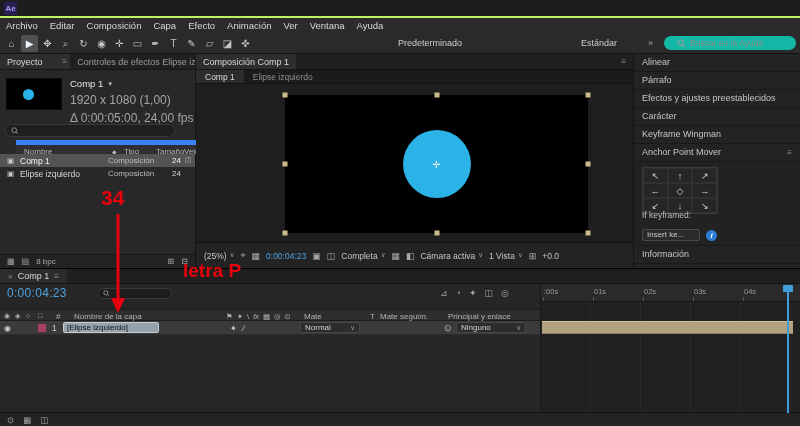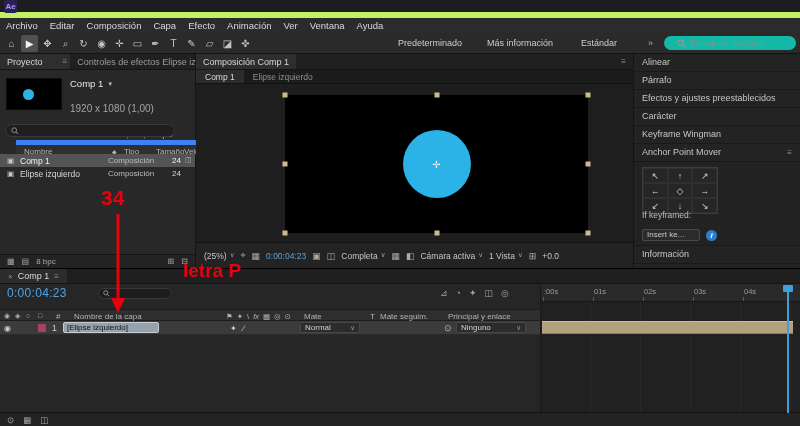--- a/index.html
+++ b/index.html
@@ -1,21 +1,21 @@
 <!DOCTYPE html>
 <html style="--ellipse: #2bb3e8; --timecode: #4fa3e3; --layer-bar: #b2a17f; --cti: #3f9fda; --annotation: #e8000d;"><head>
 <meta charset="utf-8">
 <style>
 *{box-sizing:border-box;margin:0;padding:0}
 html,body{width:800px;height:426px;overflow:hidden;background:#000}
 body{font-family:"Liberation Sans",sans-serif}
 #app{position:relative;width:800px;height:426px;background:#232323;color:#c8c8c8;font-size:9px;cursor:default}
 
 
-#titlebar{position:absolute;left:0;top:0;width:800px;height:18px;background:#1d1d20;border-bottom:6px solid #bef264;display:flex;align-items:center;gap:6px;padding:0 4px}
+#titlebar{position:absolute;left:0;top:0;width:800px;height:18px;background:#1d1d20;border-bottom:2px solid #bef264;display:flex;align-items:center;gap:6px;padding:0 4px}
 #appicon{width:13px;height:13px;background:#2a2152;color:#a79bf5;font-size:8px;font-weight:bold;display:flex;align-items:center;justify-content:center;border-radius:2px;flex:0 0 auto}
 #wintitle{font-size:9px;color:#cfcfcf;white-space:nowrap}
 
 
 #menubar{position:absolute;left:0;top:18px;width:800px;height:15px;background:#2b2b2b;display:flex;align-items:center}
 .menu-item{padding:0 6px;font-size:9.5px;color:#d8d8d8;line-height:15px;white-space:nowrap}
 
 
 #toolbar{position:absolute;left:0;top:33px;width:800px;height:21px;background:#2a2a2a;border-bottom:1px solid #131313}
 #tools{position:absolute;left:3px;top:2px;display:flex;align-items:center;gap:1px}
@@ -33,21 +33,21 @@
 .ptabs{height:16px;background:#202020;border-bottom:1px solid #151515;display:flex;align-items:stretch}
 .ptab{display:flex;align-items:center;gap:20px;padding:0 7px;font-size:9px;color:#9b9b9b;white-space:nowrap;overflow:hidden}
 .ptab.active{background:#2e2e2e;color:#d8d8d8}
 .hamb{font-size:8px;color:#8f8f8f}
 #pbody{position:absolute;left:0;top:16px;right:0;bottom:14px}
 #pthumb{position:absolute;left:6px;top:8px;width:56px;height:32px;background:#000;border:1px solid #0c0c0c}
 #pthumb .dot{position:absolute;left:16px;top:10px;width:11px;height:11px;border-radius:50%;background:var(--ellipse,#2bb3e8)}
 #pinfo{position:absolute;left:70px;top:8px;white-space:nowrap}
 #pinfo .l1{font-size:9.5px;color:#e6e6e6;display:flex;gap:4px;align-items:center}
 #pinfo .fly{font-size:6px;color:#bdbdbd}
-#pinfo .l2,#pinfo .l3{font-size:10px;color:#a5a5a5;margin-top:14px}
+#pinfo .l2,#pinfo .l3{font-size:12px;color:#a5a5a5;margin-top:4px}
 #psearch{position:absolute;left:5px;top:54px;width:170px;height:13px;background:#1f1f1f;border:1px solid #3a3a3a;border-radius:7px;display:flex;align-items:center;gap:4px;padding:0 5px}
 #psearch input{flex:1;min-width:0;background:transparent;border:0;outline:0;color:#c0c0c0;font-size:8px;font-family:inherit}
 #pcols{position:absolute;left:16px;top:70px;width:100%;height:16px;background:#2f2f2f;border-top:5px solid #3b82f6;border-bottom:1px solid #1a1a1a;font-size:8px;color:#b5b5b5}
 #pcols span{position:absolute;top:1.5px;white-space:nowrap}
 .c-name{left:8px}.c-tag{left:96px;font-size:6px;top:3px!important}.c-type{left:108px}.c-size{left:140px}.c-speed{left:168px}
 .prow{position:absolute;left:0;width:100%;height:13px;font-size:8.5px;color:#d6d6d6}
 .prow span{position:absolute;top:1.5px;white-space:nowrap}
 .prow.sel{background:#545454;color:#f2f2f2}
 .r-icon{left:7px;font-size:7.5px;color:#c9c9c9}.r-name{left:20px}.r-type{left:108px;font-size:8px;color:#bdbdbd}.r-speed{left:172px;font-size:8px}.r-use{left:185px;font-size:7px;color:#b5b5b5}
 #row1{top:84px}#row2{top:97px}
@@ -155,21 +155,20 @@
       <span class="tool">✛</span>
       <span class="tool">▭</span>
       <span class="tool">✒</span>
       <span class="tool">T</span>
       <span class="tool">✎</span>
       <span class="tool">▱</span>
       <span class="tool">◪</span>
       <span class="tool">✜</span>
     </div>
     <span class="ws" id="ws0">Predeterminado</span>
-    <span class="ws" id="ws1">Más información</span>
     <span class="ws" id="ws2">Estándar</span>
     <span id="wsmore">»</span>
     <div id="help-search">
       <svg width="9" height="9" viewBox="0 0 10 10">
           <circle cx="4" cy="4" r="3" fill="none" stroke="#999" stroke-width="1.2"></circle>
           <line x1="6.2" y1="6.2" x2="9" y2="9" stroke="#999" stroke-width="1.2"></line>
         </svg>
       <input placeholder="Buscar en la Ayuda" style="">
     </div>
   </div>

